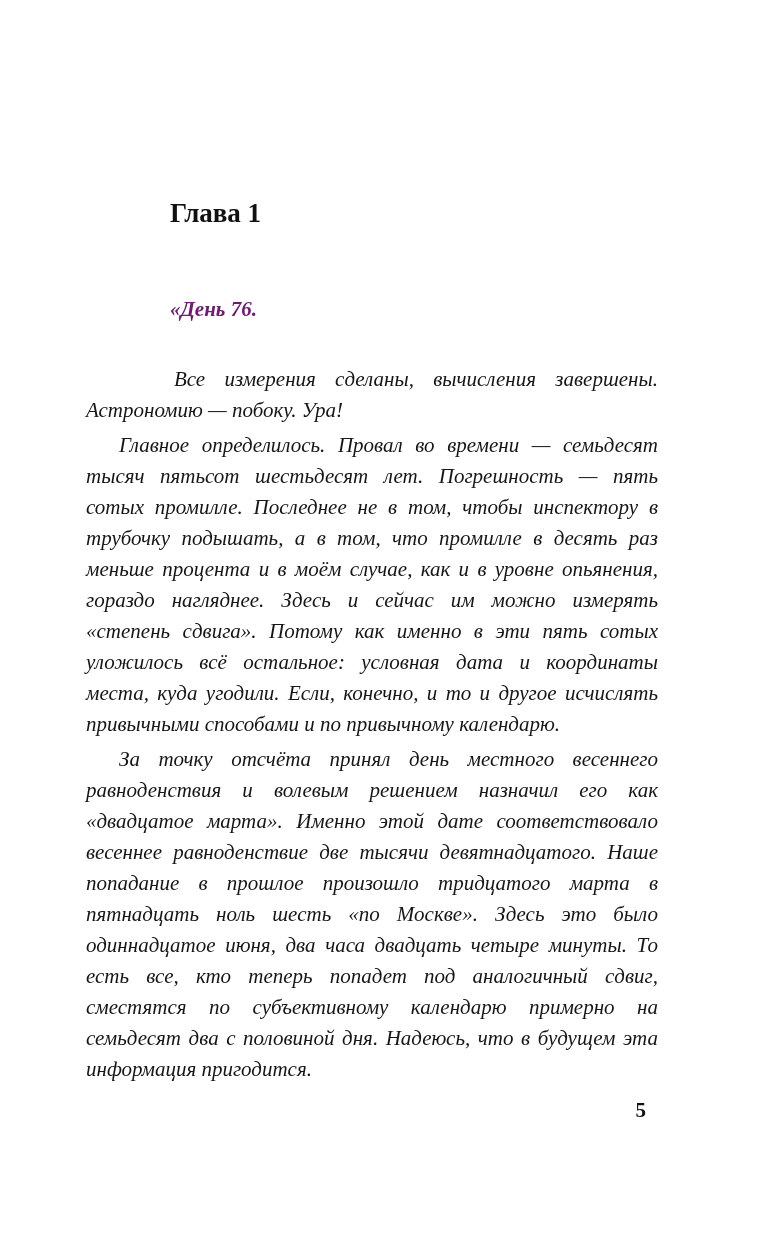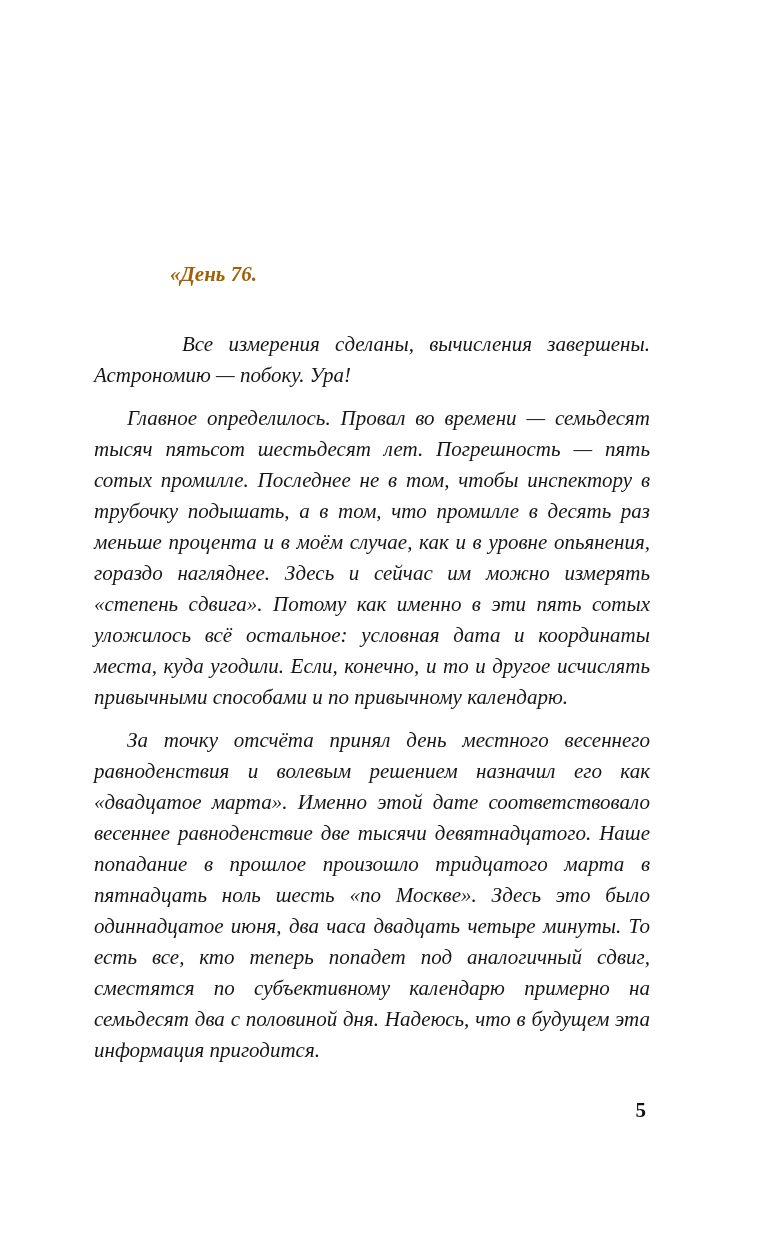--- a/index.html
+++ b/index.html
@@ -37,32 +37,32 @@
       font-size: 25px;
       line-height: 1.3;
       margin: 0;
       letter-spacing: 0.5px;
     }
     .entry-heading {
       margin: 66px 0 0 88px;
       font-size: 21px;
       font-weight: bold;
       font-style: italic;
-      color: #a16207;
+      color: #701a75;
     }
     .body-text {
       margin-top: 42px;
       font-size: 21px;
       line-height: 31px;
       font-style: italic;
       text-align: justify;
       color: #161616;
     }
     .body-text p {
-      margin: 12px;
+      margin: 4px;
       text-indent: 33px;
       hyphens: auto;
       -webkit-hyphens: auto;
     }
     .body-text p.first {
       text-indent: 88px;
     }
     .page-number {
       position: absolute;
       right: 122px;
@@ -74,20 +74,21 @@
     }
   </style>
 </head>
 <body>
 
 <div class="page">
 
   <div class="text-block">
 
     <div class="chapter-head">
+      <div class="chapter-label">Глава 1</div>
     </div>
 
     <div class="entry-heading">«День 76.</div>
 
     <div class="body-text">
       <p class="first">Все измерения сделаны, вычисления завершены. Астрономию — побоку. Ура!</p>
       <p>Главное определилось. Провал во времени — семьдесят тысяч пятьсот шестьдесят лет. Погрешность — пять сотых промилле. Последнее не в том, чтобы инспектору в трубочку подышать, а в том, что промилле в десять раз меньше процента и в моём случае, как и в уровне опьянения, гораздо нагляднее. Здесь и сейчас им можно измерять «степень сдвига». Потому как именно в эти пять сотых уложилось всё остальное: условная дата и координаты места, куда угодили. Если, конечно, и то и другое исчислять привычными способами и по привычному календарю.</p>
       <p>За точку отсчёта принял день местного весеннего равноденствия и волевым решением назначил его как «двадцатое марта». Именно этой дате соответствовало весеннее равноденствие две тысячи девятнадцатого. Наше попадание в прошлое произошло тридцатого марта в пятнадцать ноль шесть «по Москве». Здесь это было одиннадцатое июня, два часа двадцать четыре минуты. То есть все, кто теперь попадет под аналогичный сдвиг, сместятся по субъективному календарю примерно на семьдесят два с половиной дня. Надеюсь, что в будущем эта информация пригодится.</p>
     </div>
 

